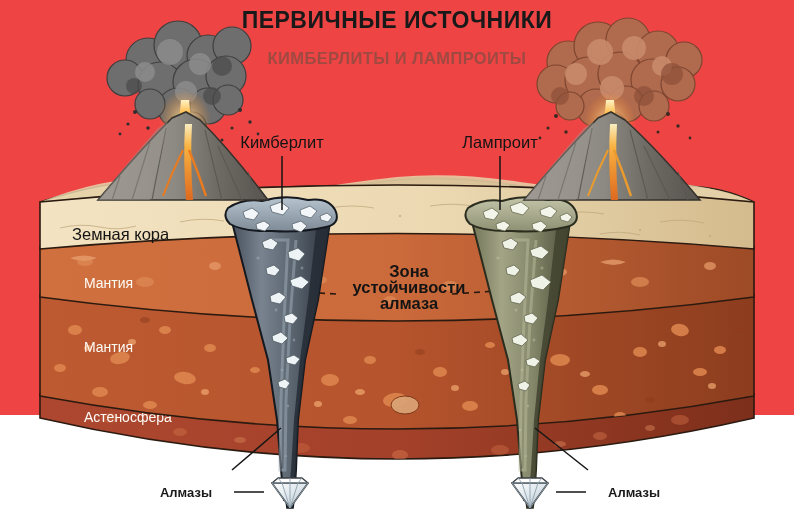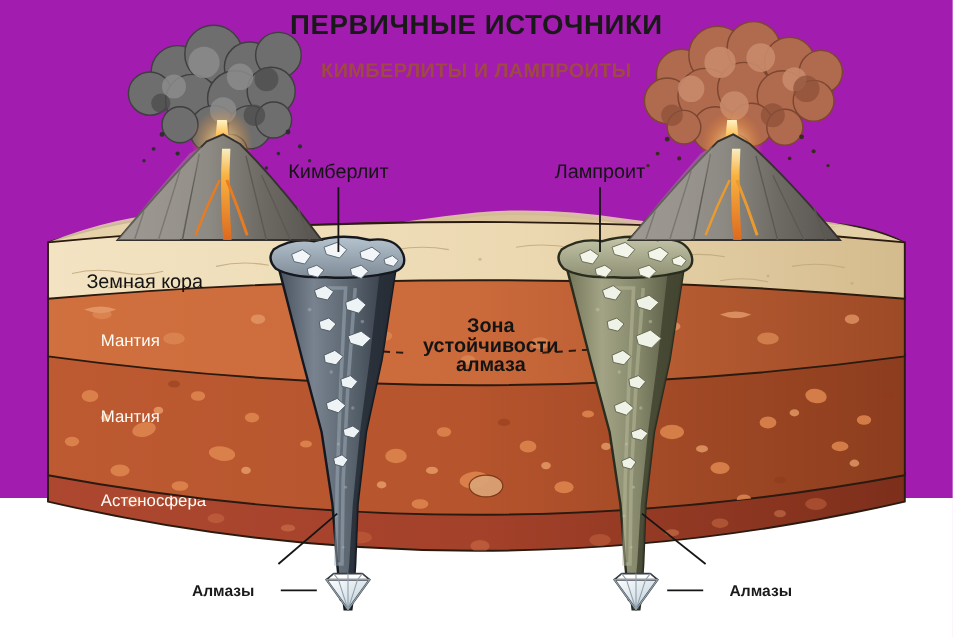--- a/index.html
+++ b/index.html
@@ -1,17 +1,17 @@
 <!DOCTYPE html>
 <html><head>
 <meta charset="utf-8">
 <style>
   html,body{margin:0;padding:0;background:#ffffff;}
   body{width:794px;height:531px;overflow:hidden;font-family:"Liberation Sans",sans-serif;}
-  #stage{position:relative;width:794px;height:415px;background:#a21caf;}
+  #stage{position:relative;width:794px;height:415px;background:#ef4444;}
   #stage svg{position:absolute;left:0;top:0;}
   .ttl{font-family:"Liberation Sans",sans-serif;font-weight:bold;font-size:23px;letter-spacing:.5px;fill:#191919;}
   .sub{font-family:"Liberation Sans",sans-serif;font-weight:bold;font-size:16.5px;letter-spacing:.4px;fill:#9e4a42;}
   .lbl-dark{font-family:"Liberation Sans",sans-serif;font-size:16.5px;fill:#141414;}
   .lbl-light{font-family:"Liberation Sans",sans-serif;font-size:14px;fill:#fdfcf7;}
   .lbl-dia{font-family:"Liberation Sans",sans-serif;font-size:13px;font-weight:bold;fill:#1a1a1a;}
   .lead{stroke:#151515;stroke-width:1.5;fill:none;}
   .dash{stroke:#2a1a10;stroke-width:1.6;fill:none;stroke-dasharray:6 5;}
 </style>
 </head>

